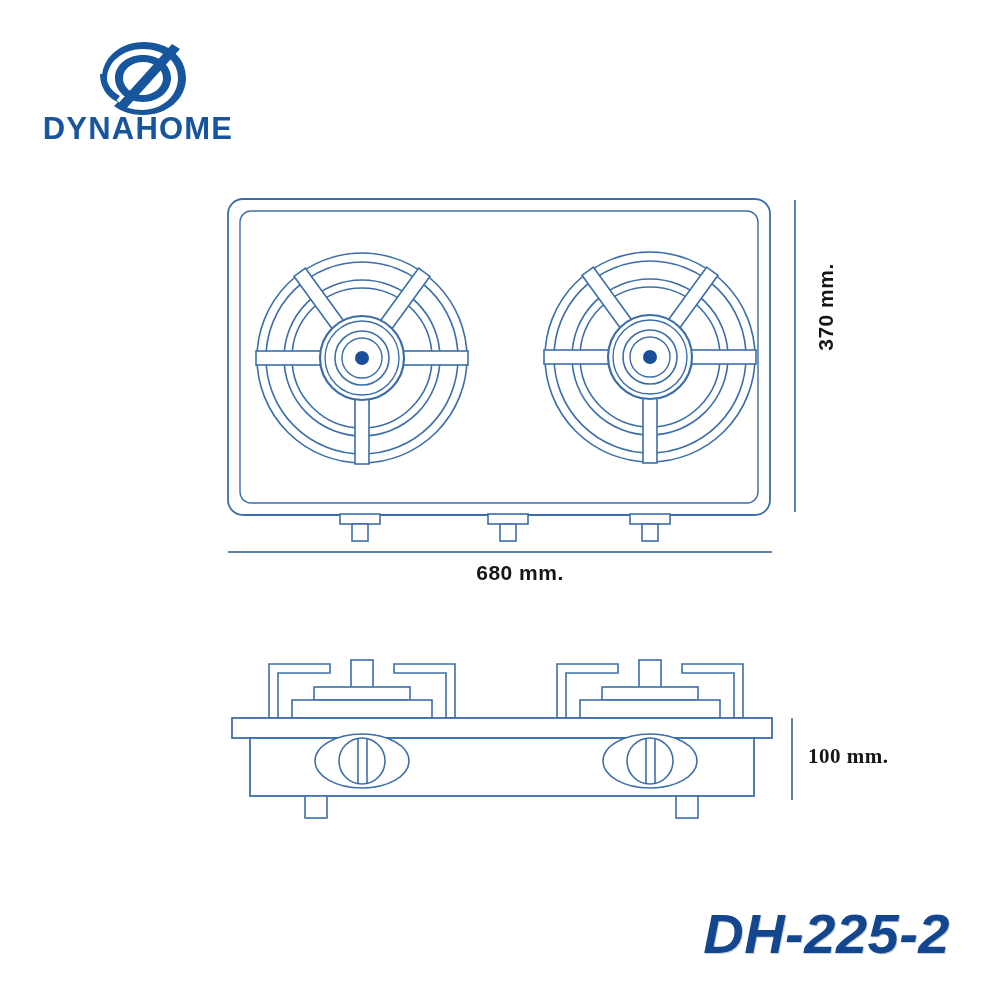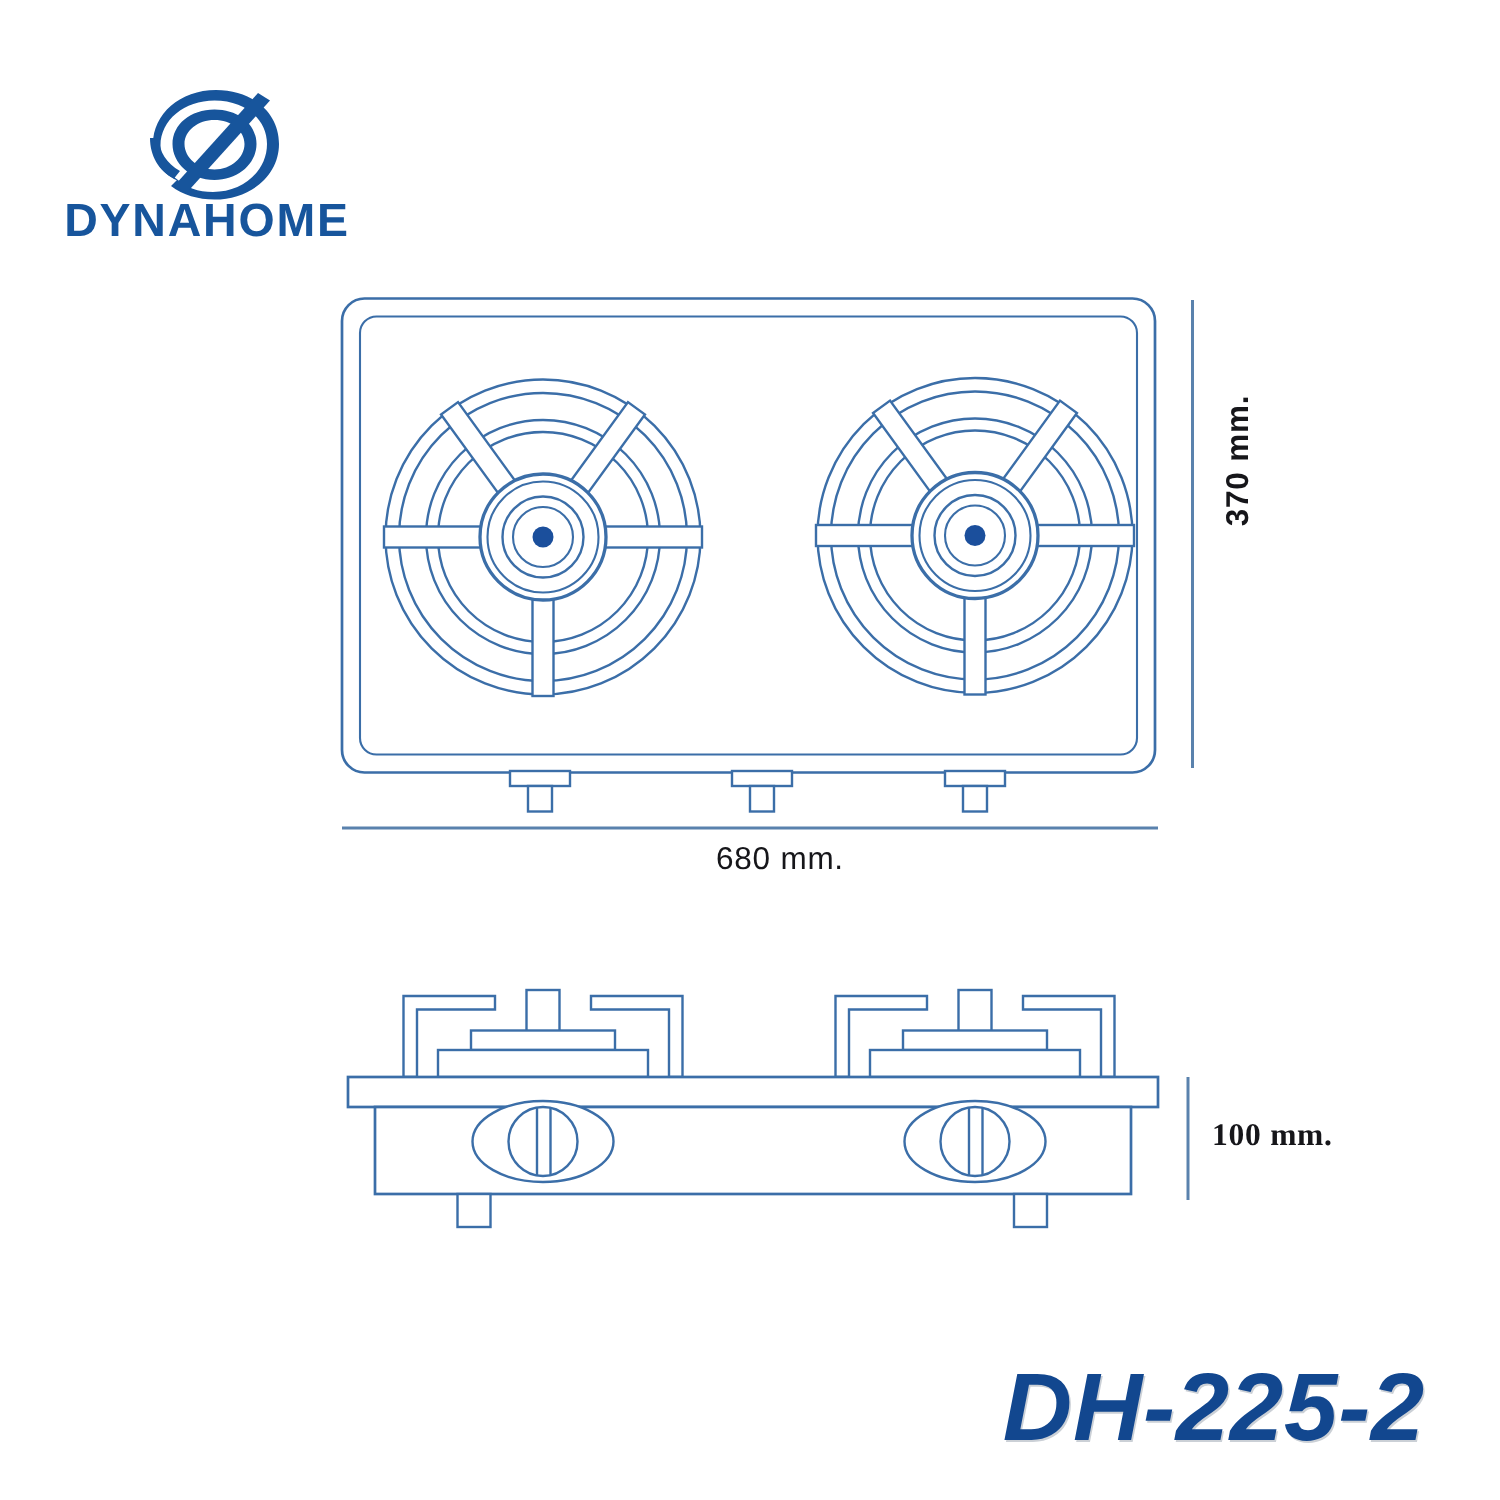--- a/index.html
+++ b/index.html
@@ -14,21 +14,21 @@
   #page {
     position: relative;
     width: 1000px;
     height: 1000px;
     background: #ffffff;
     overflow: hidden;
   }
   #brand-logo {
     position: absolute;
     left: 28px;
-    top: 56px;
+    top: 38px;
     width: 220px;
     height: 110px;
   }
   #logo-mark {
     position: absolute;
     left: 66px;
     top: 0px;
     width: 100px;
     height: 78px;
   }
@@ -59,21 +59,21 @@
     font-family: "Liberation Sans", sans-serif;
     color: #16161a;
     white-space: nowrap;
   }
   #dim-width-label {
     left: 430px;
     top: 561px;
     width: 180px;
     text-align: center;
     font-size: 21px;
-    font-weight: normal;
+    font-weight: bold;
     letter-spacing: 0.5px;
   }
   #dim-depth-label {
     left: 756px;
     top: 295px;
     width: 140px;
     text-align: center;
     font-size: 21px;
     font-weight: bold;
     letter-spacing: 0.5px;
@@ -88,21 +88,21 @@
     letter-spacing: 0.5px;
     font-family: Liberation Serif, serif;
   }
   #model-number {
     position: absolute;
     left: 600px;
     top: 901px;
     width: 350px;
     text-align: right;
     font-family: "Liberation Sans", sans-serif;
-    font-size: 64px;
+    font-size: 56px;
     font-weight: bold;
     font-style: italic;
     letter-spacing: 0.5px;
     color: #12478f;
     text-shadow: 1px 1px 0 rgba(140,150,165,0.45);
   }
 </style>
 </head>
 <body>
 

